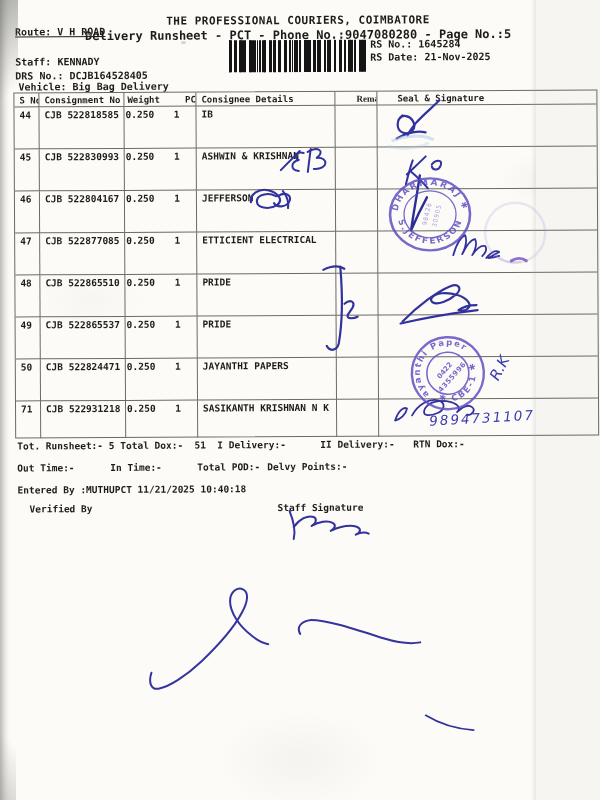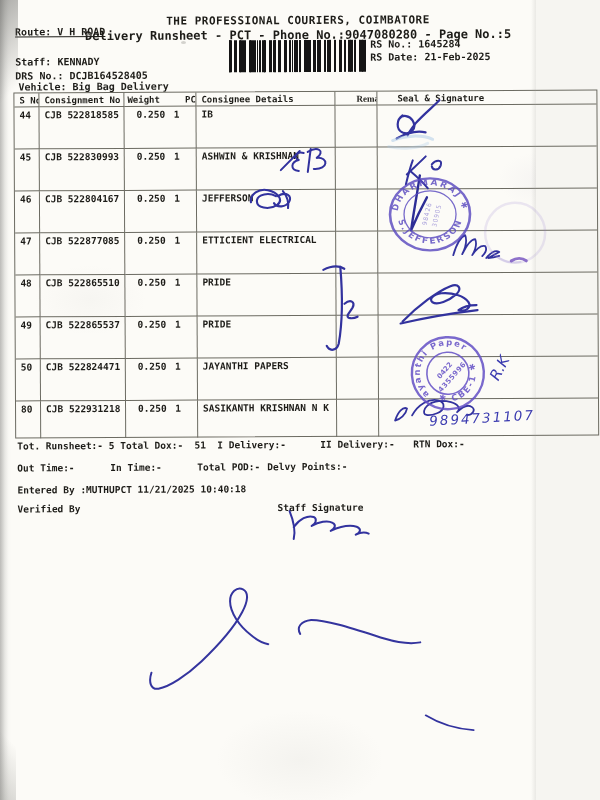--- a/index.html
+++ b/index.html
@@ -42,52 +42,52 @@
   .rtable{position:absolute;left:15px;top:91px;width:584px;height:346px;box-sizing:border-box;
     border:1px solid #6c6b62;display:grid;
     grid-template-columns:25px 85px 72px 139px 42px 219px;
     grid-template-rows:14px repeat(7,42px) 37px;}
   .hrow,.row{display:contents;}
   .cell{border-right:1px solid #6c6b62;border-bottom:1px solid #6c6b62;
     font-size:9.5px;font-weight:bold;overflow:hidden;white-space:pre;box-sizing:border-box;padding:2px 0 0 5px;}
   .hrow .cell{font-size:9px;padding-top:2px;}
   .row:last-child .cell{border-bottom:none;}
   .cell.last{border-right:none;}
-  .c-wp{display:flex;padding-left:12px;}
+  .c-wp{display:flex;padding-left:1px;}
   .c-wp .c-pcs{margin-left:auto;padding-right:16px;}
   .hrow .c-wp{gap:25px;padding-left:3px;}
   .h-seal{padding-left:20px;}
   .h-remarks{padding-left:21px;font-family:Liberation Serif, serif;}
 
   
   .f{position:absolute;font-size:9.5px;font-weight:bold;white-space:pre;}
   .f-tot{left:17px;top:439px;} .f-dox{left:120px;top:439px;} .f-idel{left:217px;top:439px;}
   .f-iidel{left:320px;top:439px;} .f-rtn{left:413px;top:439px;}
   .f-out{left:17px;top:461px;} .f-in{left:110px;top:461px;} .f-pod{left:197px;top:461px;} .f-delvy{left:267px;top:461px;}
   .f-entered{left:17px;top:483px;} .f-printed{left:248px;top:483px;}
-  .f-verified{left:17px;top:502px;} .f-staffsig{left:277px;top:502px;}
+  .f-verified{left:29px;top:502px;} .f-staffsig{left:277px;top:502px;}
 
   .ink{position:absolute;left:0;top:0;z-index:4;pointer-events:none;}
 </style>
 </head>
 <body>
 
 <div class="page">
   <div class="tilt">
 
     <div class="title">THE PROFESSIONAL COURIERS, COIMBATORE</div>
     <div class="subtitle">Delivery Runsheet - PCT - Phone No.:9047080280 - Page No.:5</div>
 
     <div class="meta m-route">Route: V H ROAD</div>
     <div class="meta m-staff">Staff: KENNADY</div>
     <div class="meta m-drs">DRS No.: DCJB164528405</div>
     <div class="meta m-vehicle">Vehicle: Big Bag Delivery</div>
     <div class="barcode"></div>
     <div class="meta m-rsno">RS No.: 1645284</div>
-    <div class="meta m-rsdate">RS Date: 21-Feb-2025</div>
+    <div class="meta m-rsdate">RS Date: 21-Nov-2025</div>
 
     <div class="rtable">
       <div class="hrow">
         <div class="cell">S No</div>
         <div class="cell">Consignment No</div>
         <div class="cell c-wp">
           <span>Weight</span>
           <span>PCS</span>
         </div>
         <div class="cell">Consignee Details</div>
@@ -174,21 +174,21 @@
           <div class="cell c-wp">
             <span class="c-weight">0.250</span>
             <span class="c-pcs">1</span>
           </div>
           <div class="cell c-consignee">JAYANTHI PAPERS</div>
           <div class="cell c-remarks"></div>
           <div class="cell last c-seal"></div>
         </div>
       
         <div class="row">
-          <div class="cell c-sno">80</div>
+          <div class="cell c-sno">71</div>
           <div class="cell c-consignment">CJB 522931218</div>
           <div class="cell c-wp">
             <span class="c-weight">0.250</span>
             <span class="c-pcs">1</span>
           </div>
           <div class="cell c-consignee">SASIKANTH KRISHNAN N K</div>
           <div class="cell c-remarks"></div>
           <div class="cell last c-seal"></div>
         </div>
       </span>

